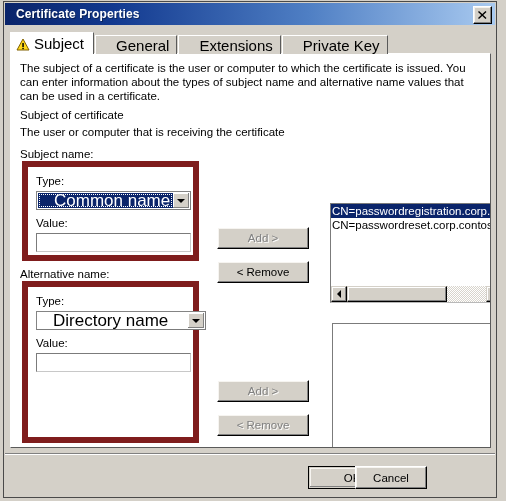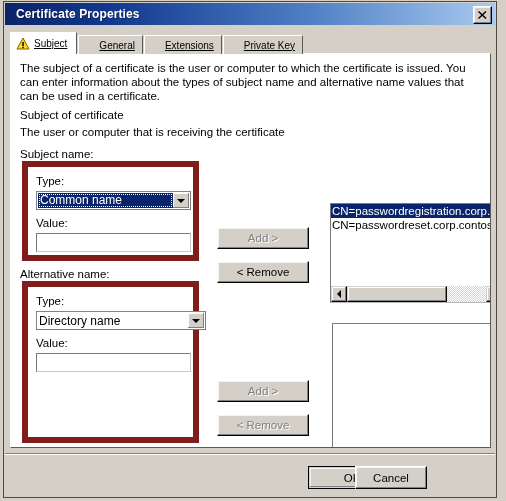--- a/index.html
+++ b/index.html
@@ -86,24 +86,23 @@
     height: 19px;
     padding: 0 7px 0 20px;
     margin-right: 1px;
     background: #d4d0c8;
     border: 1px solid #ffffff;
     border-right-color: #5a5a5a;
     border-bottom: none;
     display: flex;
     align-items: center;
     box-sizing: border-box;
-    font-size: 10px;
+    font-size: 15px;
     cursor: default;
     position: relative;
-    text-decoration: underline;
   }
   .tab.active {
     height: 22px;
     background: #ffffff;
     border-color: #ffffff;
     border-right-color: #5a5a5a;
     margin-left: -2px;
     padding-left: 5px;
     padding-right: 9px;
     z-index: 4;
@@ -170,22 +169,22 @@
     border: 1px solid #7b7b7b;
     border-top-color: #848484;
     border-left-color: #848484;
     background: #ffffff;
     display: flex;
     align-items: center;
     cursor: default;
   }
   .combo .combo-text {
     flex: 1 1 auto;
-    padding-left: 2px;
-    font-size: 12px;
+    padding-left: 16px;
+    font-size: 17px;
     white-space: nowrap;
     overflow: hidden;
   }
   .combo.focused {
     background: #ffffff;
   }
   .combo.focused .combo-text {
     background: #0a246a;
     color: #ffffff;
     outline: 1px dotted #ffffff;

